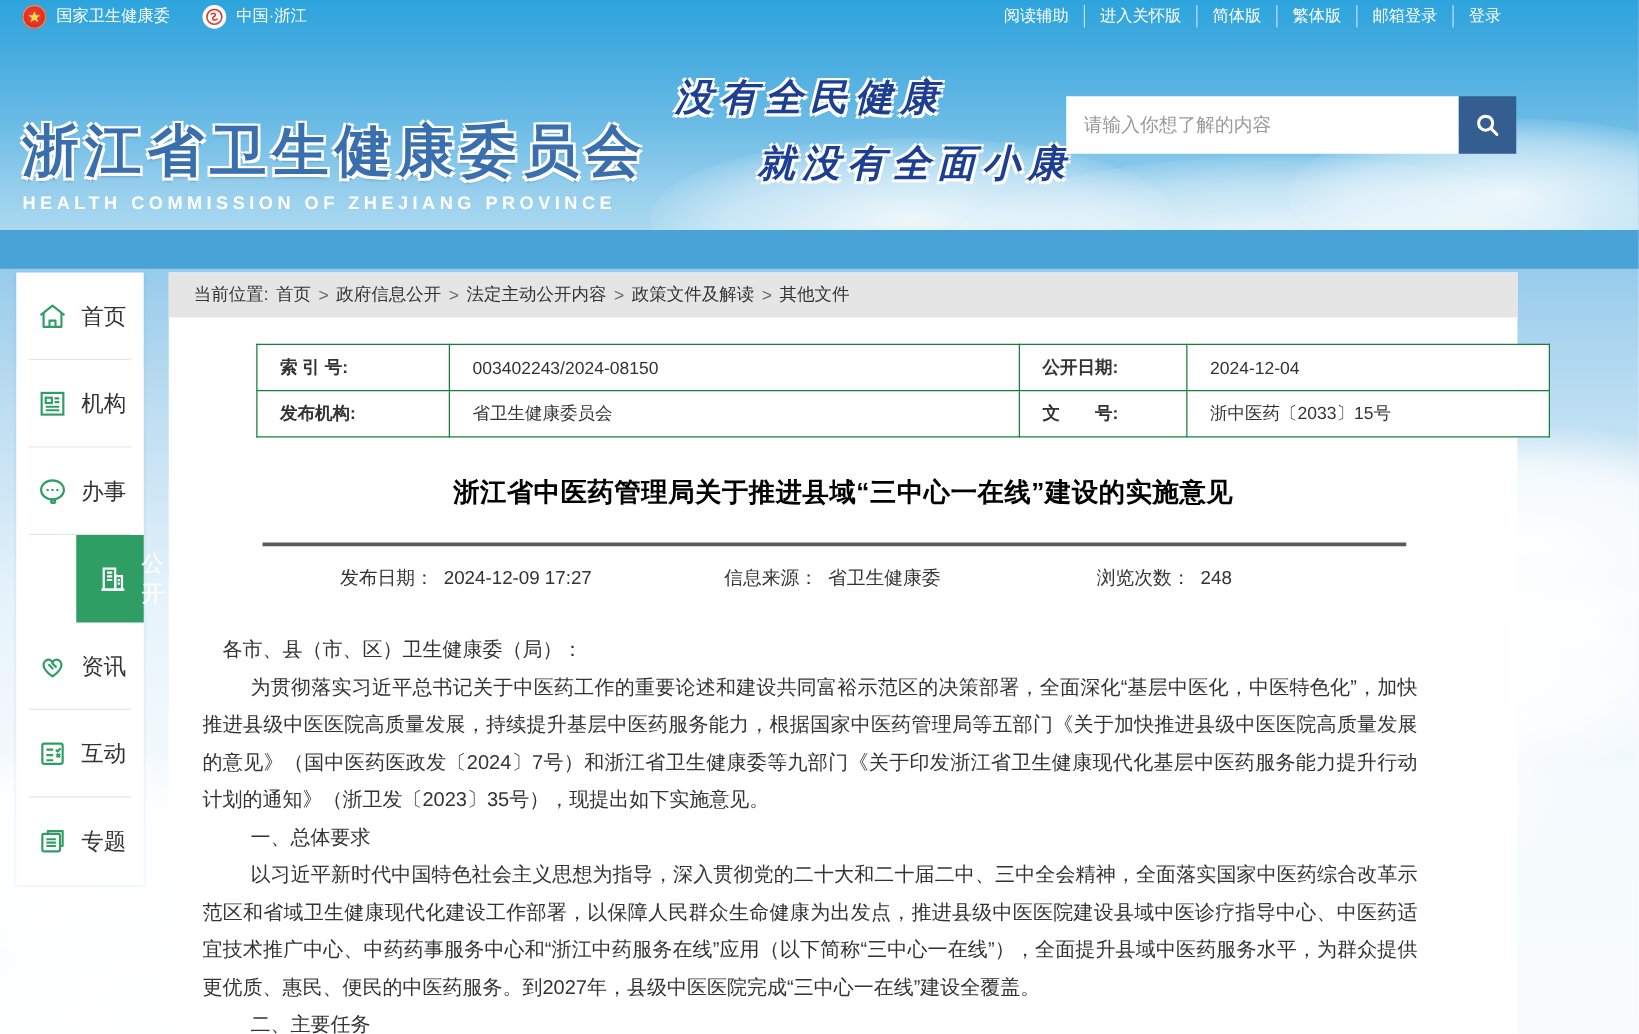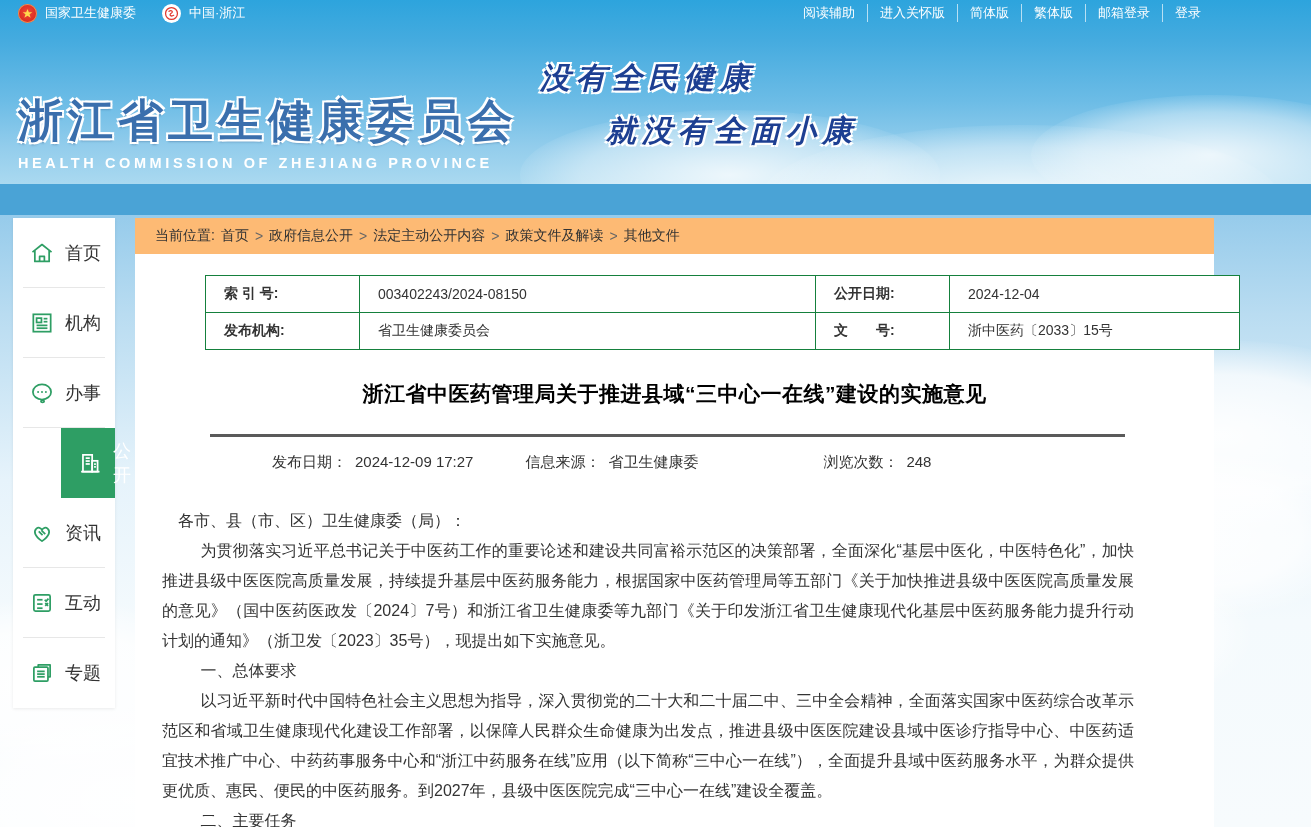--- a/index.html
+++ b/index.html
@@ -66,38 +66,38 @@
   .side-item{height:70px;display:flex;align-items:center;gap:10px;padding-left:16px;box-sizing:border-box;
     color:#333;font-size:18px;cursor:pointer;position:relative;}
   .side-item:not(:last-child)::after{content:"";position:absolute;left:10px;right:10px;bottom:0;height:1px;background:#e7e7e7;}
   .side-item .icon{color:#2e9e64;display:flex;}
   .side-item.active{background:#2e9e64;color:#fff;margin-left:48px;}
   .side-item.active .icon{color:#fff;}
   .side-item.active::after{display:none;}
 
   
   .panel{position:absolute;left:135px;top:218px;width:1079px;min-height:609px;background:#fff;}
-  .breadcrumb{height:36px;background:#fdba74;display:flex;align-items:center;padding-left:20px;
+  .breadcrumb{height:36px;background:#e5e5e5;display:flex;align-items:center;padding-left:20px;
     font-size:14px;color:#333;gap:6px;}
   .breadcrumb .bc-link{cursor:pointer;}
   .bc-sep{color:#666;}
 
   table.doc-info{border-collapse:collapse;margin:21px 0 0 70px;width:918px;table-layout:fixed;
     font-size:14px;color:#333;}
   .doc-info td{border:1px solid #15803d;height:36px;padding:0 10px 0 18px;background:#fff;}
   .doc-info td.lbl{font-weight:bold;white-space:nowrap;}
   .col-l1{width:125px;}.col-v1{width:427px;}.col-l2{width:105px;}.col-v2{width:261px;}
 
   .article-title{margin-top:30px;text-align:center;font-size:21px;font-weight:bold;color:#000;
     padding:0 60px;letter-spacing:.5px;}
   .meta-divider{height:3px;background:#5a5a5a;margin:26px 89px 0 75px;}
   .meta-row{display:flex;margin-top:16px;font-size:15px;color:#333;}
   .meta-item{white-space:nowrap;}
   .m1{margin-left:137px;}
-  .m2{margin-left:52px;}
+  .m2{margin-left:106px;}
   .m3{margin-left:125px;}
   .meta-item .mv{margin-left:8px;}
 
   .article-body{margin:34px 80px 0 27px;font-size:16px;color:#333;line-height:30px;text-align:justify;}
   .article-body p{margin:0;}
   .p-salutation{text-indent:1em;}
   .p-body{text-indent:2.4em;}
   .p-heading{text-indent:2.4em;}
 </style>
 </head>
@@ -148,20 +148,31 @@
   <div class="site-logo">
     <div class="site-title">浙江省卫生健康委员会</div>
     <div class="site-subtitle">HEALTH COMMISSION OF ZHEJIANG PROVINCE</div>
   </div>
 
   <div class="slogan">
     <div class="slogan-line1">没有全民健康</div>
     <div class="slogan-line2">就没有全面小康</div>
   </div>
 
+  <div class="search-box">
+    <input class="search-input" type="text" placeholder="请输入你想了解的内容" style="">
+    <button class="search-btn">
+      <span style="display:flex;">
+        <svg width="24" height="24" viewBox="0 0 24 24" fill="none" stroke="#fff" stroke-width="2.4" stroke-linecap="round">
+          <circle cx="10.5" cy="10.5" r="5.6"></circle>
+            <line x1="14.8" y1="14.8" x2="19.5" y2="19.5"></line>
+        </svg>
+      </span>
+    </button>
+  </div>
 </div>
 
 <div class="band"></div>
 
 <div class="sidebar">
   <div class="side-item">
     <span class="icon">
       <svg width="26" height="26" viewBox="0 0 24 24" fill="none" stroke="currentColor" stroke-width="1.6" stroke-linejoin="round">
         <path d="M3.2 11.2 L12 4.2 L20.8 11.2"></path>
           <path d="M5.4 9.8 V19.8 H18.6 V9.8"></path>

